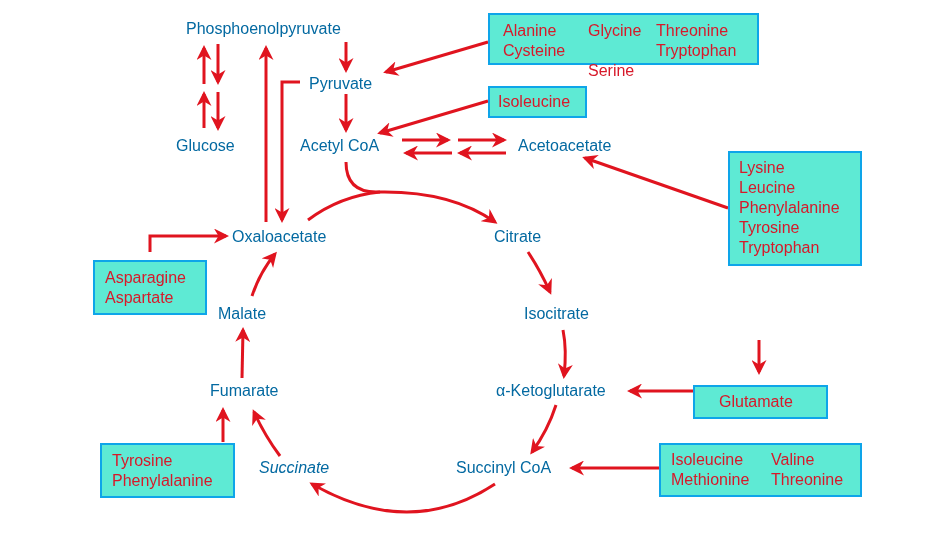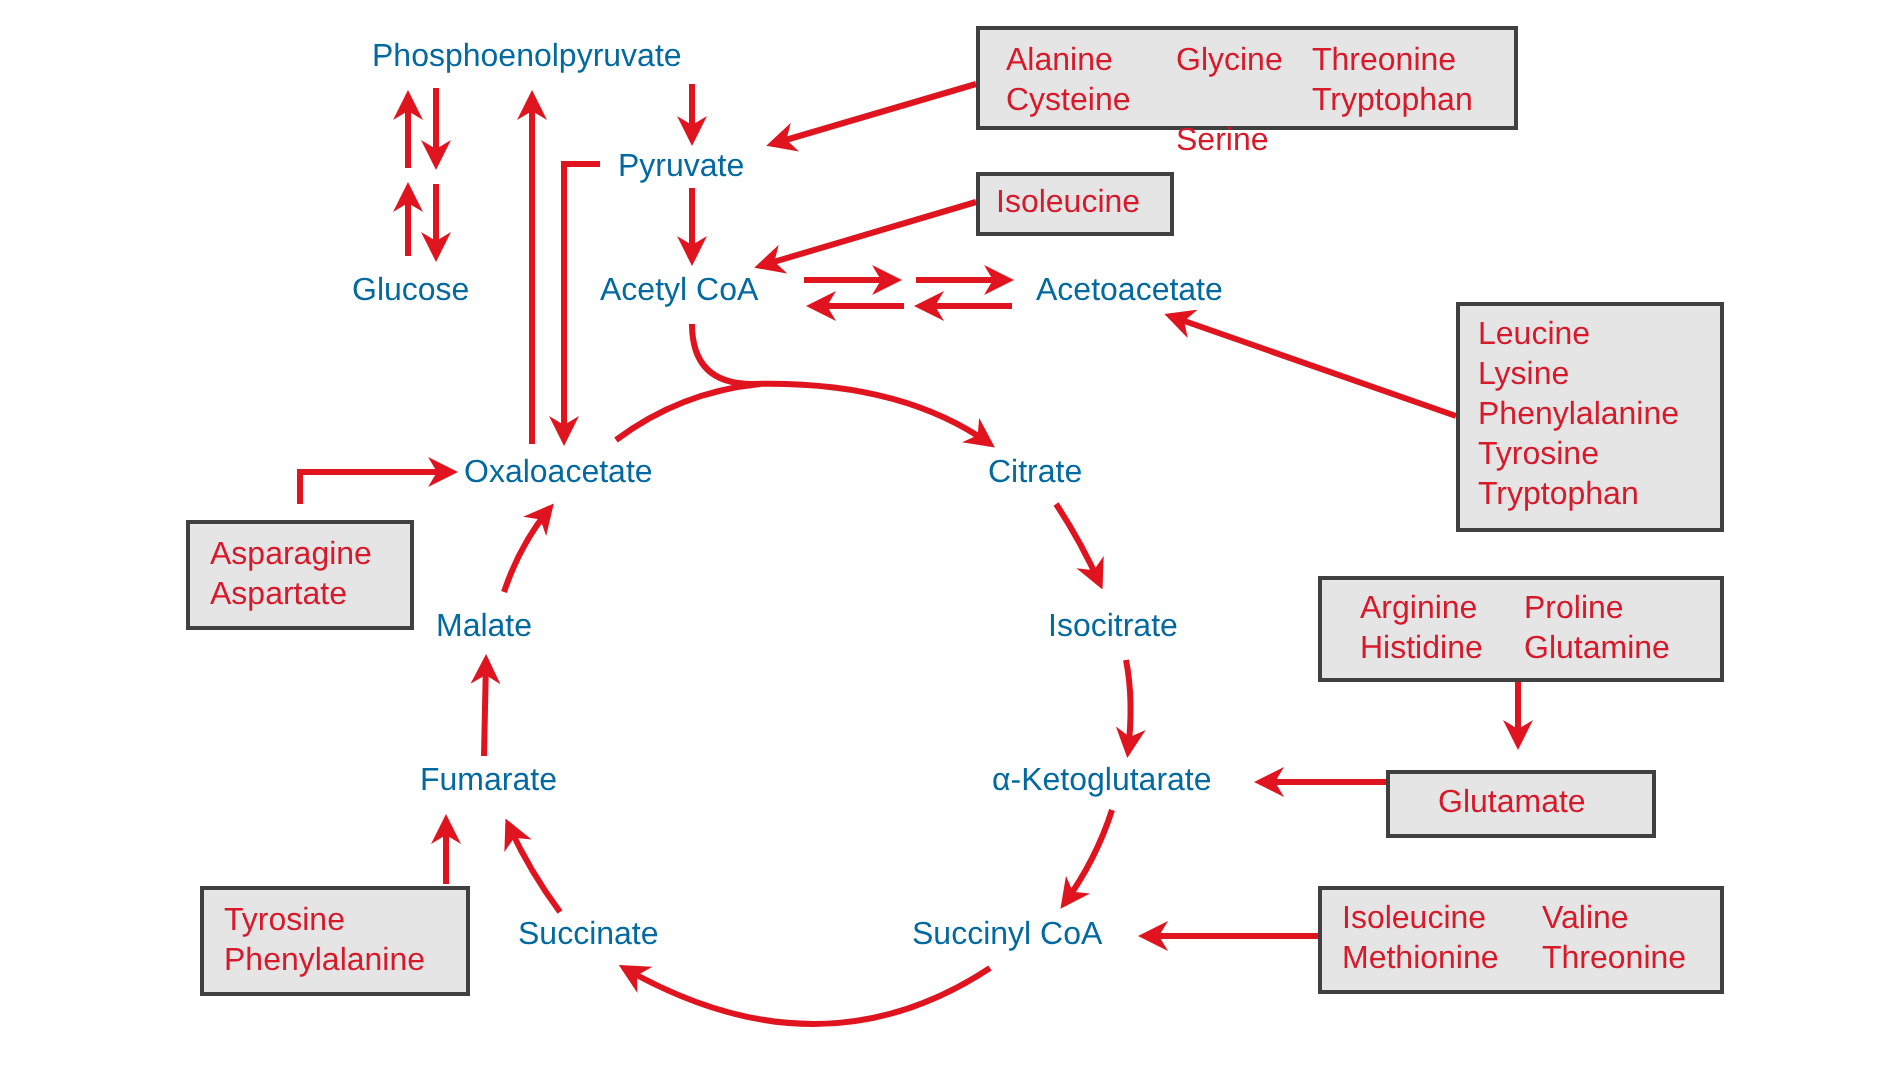--- a/index.html
+++ b/index.html
@@ -1,20 +1,20 @@
 <!DOCTYPE html>
 <html><head>
 <meta charset="utf-8">
 <style>
   html, body { margin: 0; padding: 0; background: #ffffff; }
   #canvas { position: relative; width: 950px; height: 535px; overflow: hidden; background: #ffffff;
     font-family: "Liberation Sans", sans-serif; }
   svg#arrows { position: absolute; left: 0; top: 0; }
   .node { position: absolute; font-size: 16px; color: #0369a1; white-space: nowrap; line-height: 20px; }
-  .box { position: absolute; border: 2px solid #404040; background: #e5e5e5; box-sizing: border-box; }
+  .box { position: absolute; border: 2px solid #0ea5e9; background: #5eead4; box-sizing: border-box; }
   .box .line { color: #d7192a; font-size: 16px; line-height: 20px; white-space: pre; }
   .cols { display: flex; }
   .col { display: flex; flex-direction: column; }
 </style>
 </head>
 <body>
 
 <div id="canvas">
   <svg id="arrows" width="950" height="535">
     <defs>
@@ -81,21 +81,21 @@
   <div class="node" style="left:186px;top:19px;">Phosphoenolpyruvate</div>
   <div class="node" style="left:309px;top:74px;">Pyruvate</div>
   <div class="node" style="left:176px;top:136px;">Glucose</div>
   <div class="node" style="left:300px;top:136px;">Acetyl CoA</div>
   <div class="node" style="left:518px;top:136px;">Acetoacetate</div>
   <div class="node" style="left:232px;top:227px;">Oxaloacetate</div>
   <div class="node" style="left:494px;top:227px;">Citrate</div>
   <div class="node" style="left:524px;top:304px;text-align:center;">Isocitrate</div>
   <div class="node" style="left:496px;top:381px;">α-Ketoglutarate</div>
   <div class="node" style="left:456px;top:458px;">Succinyl CoA</div>
-  <div class="node" style="left:259px;top:458px;">Succinate</div>
+  <div class="node" style="left:259px;top:458px;font-style:italic;">Succinate</div>
   <div class="node" style="left:210px;top:381px;">Fumarate</div>
   <div class="node" style="left:218px;top:304px;">Malate</div>
 
   <div class="box" style="left:488px;top:13px;width:271px;height:52px;padding:6px 0 0 13px;">
     <div class="cols">
       <div class="col" style="width:85px;">
         <span class="line">Alanine</span>
         <span class="line">Cysteine</span>
       </div>
       <div class="col" style="width:68px;gap:20px;">
@@ -108,40 +108,28 @@
       </div>
     </div>
   </div>
 
   <div class="box" style="left:488px;top:86px;width:99px;height:32px;padding:4px 0 0 8px;">
     <span class="line">Isoleucine</span>
   </div>
 
   <div class="box" style="left:728px;top:151px;width:134px;height:115px;padding:5px 0 0 9px;">
     <div class="col">
+      <span class="line">Lysine</span>
       <span class="line">Leucine</span>
-      <span class="line">Lysine</span>
       <span class="line">Phenylalanine</span>
       <span class="line">Tyrosine</span>
       <span class="line">Tryptophan</span>
     </div>
   </div>
 
-  <div class="box" style="left:659px;top:288px;width:203px;height:53px;padding:5px 0 0 19px;">
-    <div class="cols">
-      <div class="col" style="width:82px;">
-        <span class="line">Arginine</span>
-        <span class="line">Histidine</span>
-      </div>
-      <div class="col">
-        <span class="line">Proline</span>
-        <span class="line">Glutamine</span>
-      </div>
-    </div>
-  </div>
 
   <div class="box" style="left:693px;top:385px;width:135px;height:34px;padding:5px 0 0 24px;">
     <span class="line">Glutamate</span>
   </div>
 
   <div class="box" style="left:659px;top:443px;width:203px;height:54px;padding:5px 0 0 10px;">
     <div class="cols">
       <div class="col" style="width:100px;">
         <span class="line">Isoleucine</span>
         <span class="line">Methionine</span>

